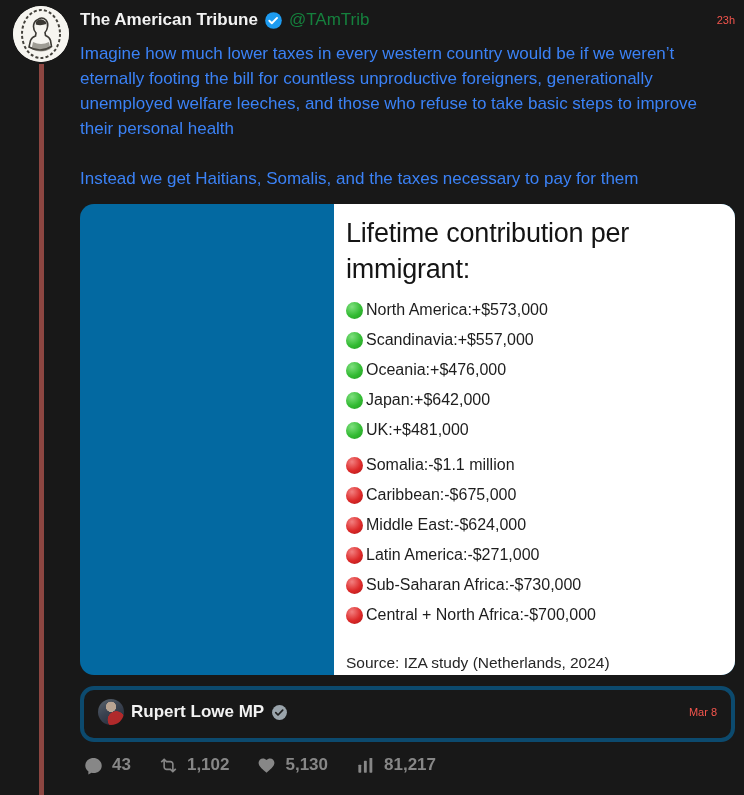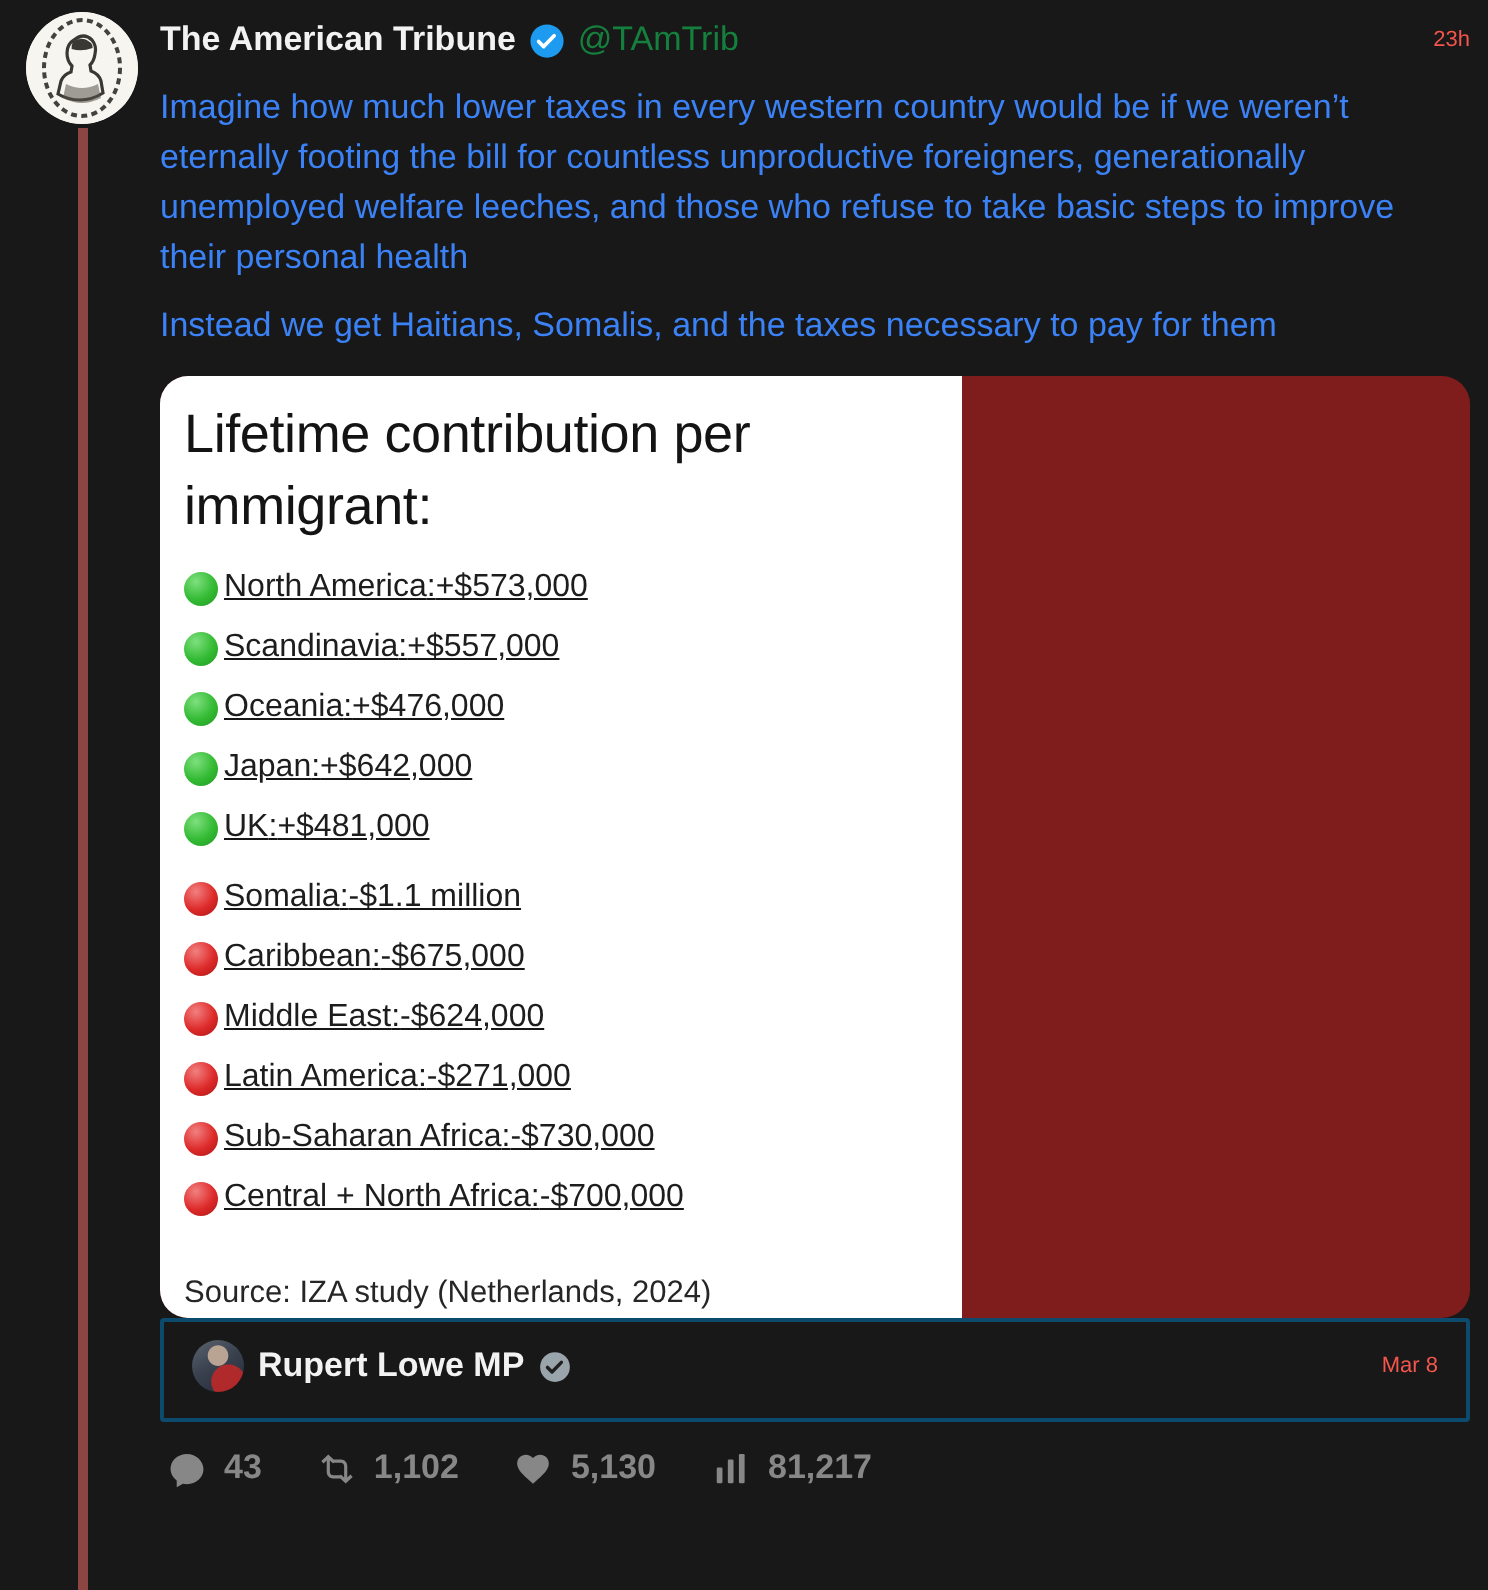--- a/index.html
+++ b/index.html
@@ -27,47 +27,47 @@
 
   .content { position:absolute; left:80px; top:8px; width:655px; }
 
   .hdr { display:flex; align-items:center; gap:6px; height:24px;text-align:right; }
   .name { font-weight:bold; font-size:17px; color:#f2f2f2; white-space:nowrap; }
   .badge { width:19px; height:19px; flex:0 0 auto; display:inline-block; }
   .handle { font-size:17px; color:#15803d; white-space:nowrap; }
   .timestamp { margin-left:auto; font-size:11px; color:#f4554d; }
 
   .body-text { margin-top:9px; font-size:17px; line-height:25px; color:#3b82f6; width:650px; }
-  .body-text .p2 { margin-top:9px; }
+  .body-text .p2 { margin-top:25px; }
 
   
   .media {
     margin-top:13px; width:655px; height:471px; border-radius:14px;
-    overflow:hidden; background:#7f1d1d;
-    display:flex; justify-content:flex-start;
+    overflow:hidden; background:#0369a1;
+    display:flex; justify-content:flex-end;
   }
   .shot {
     width:401px; height:471px; background:#ffffff; color:#161616;
     padding:11px 12px 0 12px;
   }
   .shot-title {
     font-size:27px; line-height:36px; font-weight:500; color:#141414;
     letter-spacing:-0.2px;
   }
-  .dot-list { margin-top:8px;text-decoration:underline; }
+  .dot-list { margin-top:8px; }
   .dot-list.neg { margin-top:5px; }
   .dot-row { height:30px; display:flex; align-items:center; font-size:16px; color:#1d1d1d; }
   .dot { width:17px; height:17px; border-radius:50%; margin-right:3px; flex:0 0 auto; }
   .dot.green { background:radial-gradient(circle at 35% 28%, #7ee07e 0%, #34bb34 55%, #1f9a1f 100%); }
   .dot.red   { background:radial-gradient(circle at 35% 28%, #f28080 0%, #dd2a2a 55%, #ab1414 100%); }
   .shot-source { margin-top:24px; font-size:15.5px; color:#262626; }
 
   
   .quote {
-    width:655px; border:2px solid #0c4a6e; border-radius:2px;
+    margin-top:11px; width:655px; border:4px solid #0c4a6e; border-radius:14px;
     padding:8px 14px 12px 14px;
   }
   .quote .hdr { height:28px; gap:7px; }
   .avatar-quote {
     width:26px; height:26px; border-radius:50%; flex:0 0 auto; overflow:hidden;
     background:
       radial-gradient(circle at 70% 80%, rgba(190,40,40,.9) 0 30%, transparent 32%),
       radial-gradient(circle at 50% 30%, #b9a493 0 22%, transparent 24%),
       linear-gradient(150deg, #5a646e 0%, #3a4250 45%, #232a38 100%);
   }

